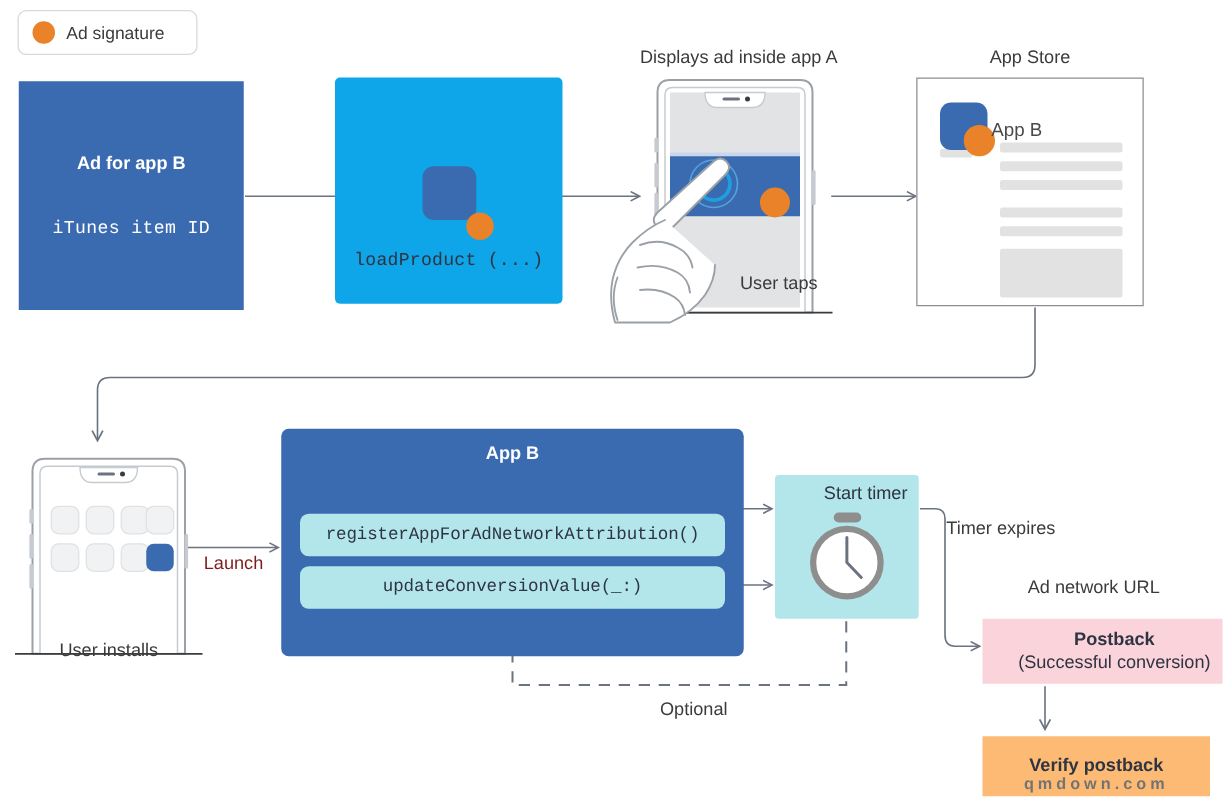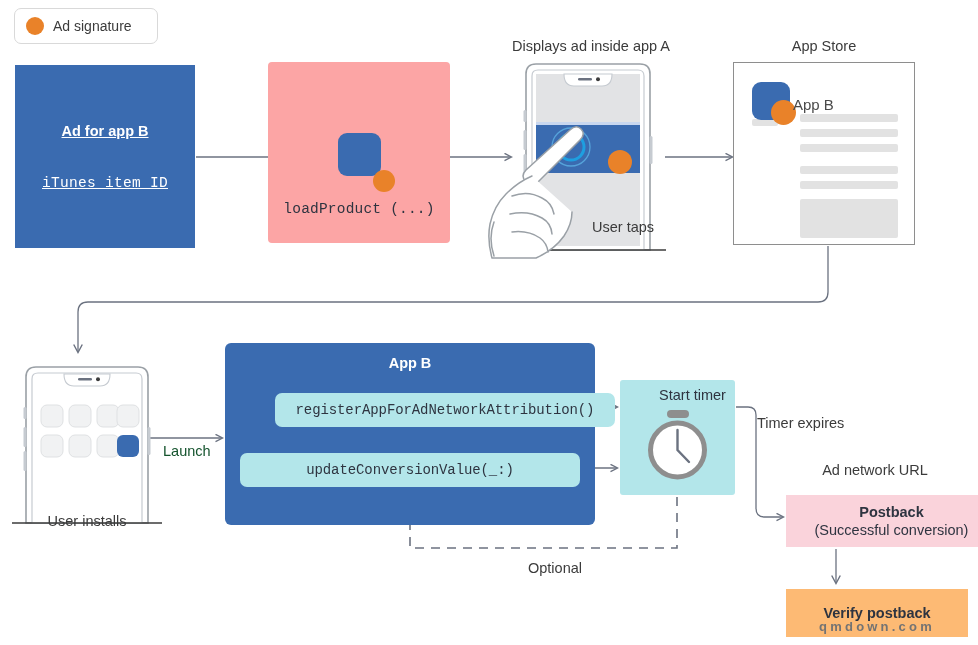--- a/index.html
+++ b/index.html
@@ -14,22 +14,22 @@
   #legend{
     left:14px;top:8px;width:144px;height:36px;
     border:1px solid #d9d9d9;border-radius:7px;background:#fff;
     display:flex;align-items:center;gap:9px;padding:0 11px;box-sizing:border-box;
   }
   .dot-orange{width:18px;height:18px;border-radius:50%;background:#e98229;flex:none;}
   #legend .lbl{font-size:14px;color:#3b3b3b;white-space:nowrap;}
   
   .caption{font-size:14.5px;color:#3b3b3b;text-align:center;white-space:nowrap;}
   
-  .blue-box{background:#3a6bb0;text-decoration:underline;}
-  .pink-box{background:#fca5a5;}
+  .blue-box{background:#3a6bb0;}
+  .pink-box{background:#0ea5e9;}
   #ad-box{
     left:15px;top:65px;width:180px;height:183px;
     display:flex;flex-direction:column;align-items:center;justify-content:center;
     color:#fff;box-sizing:border-box;
   }
   #ad-box .t1{font-size:14.5px;font-weight:bold;margin-bottom:36px;}
   #ad-box .t2{font-family:"Liberation Mono",monospace;font-size:14.5px;letter-spacing:.3px;}
   #adnet-box{
     left:268px;top:62px;width:182px;height:181px;border-radius:4px;
   }
@@ -47,35 +47,35 @@
   #as-icon{left:752px;top:82px;width:38px;height:38px;border-radius:9px;background:#3a6bb0;}
   #as-dot{left:771px;top:100px;width:25px;height:25px;border-radius:50%;background:#e98229;}
   #as-title{left:793px;top:96px;font-size:15px;color:#4a4a4a;}
   .sk{position:absolute;background:#e2e2e2;}
   
   #phone-ad{left:508px;top:62px;width:160px;height:190px;}
   #usertaps{left:592px;top:219px;}
   
   #phone-home{left:12px;top:365px;width:150px;height:160px;}
   #userinstalls{left:12px;top:513px;width:150px;}
-  #launch-label{left:163px;top:443px;font-size:14.5px;color:#14532d;}
+  #launch-label{left:163px;top:443px;font-size:14.5px;color:#7f1d1d;}
   
   #appb-box{
     left:225px;top:343px;width:370px;height:182px;border-radius:6px;background:#3a6bb0;
   }
   #appb-title{
     position:absolute;left:0;right:0;top:12px;text-align:center;
     color:#fff;font-size:14.5px;font-weight:bold;
   }
   .api-pill{
     position:absolute;left:15px;width:340px;height:34px;border-radius:7px;background:#b3e6ea;
     display:flex;align-items:center;justify-content:center;
     font-family:"Liberation Mono",monospace;font-size:14px;color:#2e3440;letter-spacing:-.1px;
   }
-  #api1{top:50px;margin-left:35px;}
+  #api1{top:68px;}
   #api2{top:110px;}
   
   #timer-box{
     left:620px;top:380px;width:115px;height:115px;background:#b3e6ea;border-radius:3px;
   }
   #timer-title{position:absolute;left:0;right:0;top:7px;text-align:center;font-size:14.5px;color:#2e3440;padding-left:30px;}
   #timer-expires{left:757px;top:415px;font-size:14.5px;color:#3b3b3b;}
   
   #adnet-url-label{left:785px;top:462px;width:180px;}
   #postback-box{

